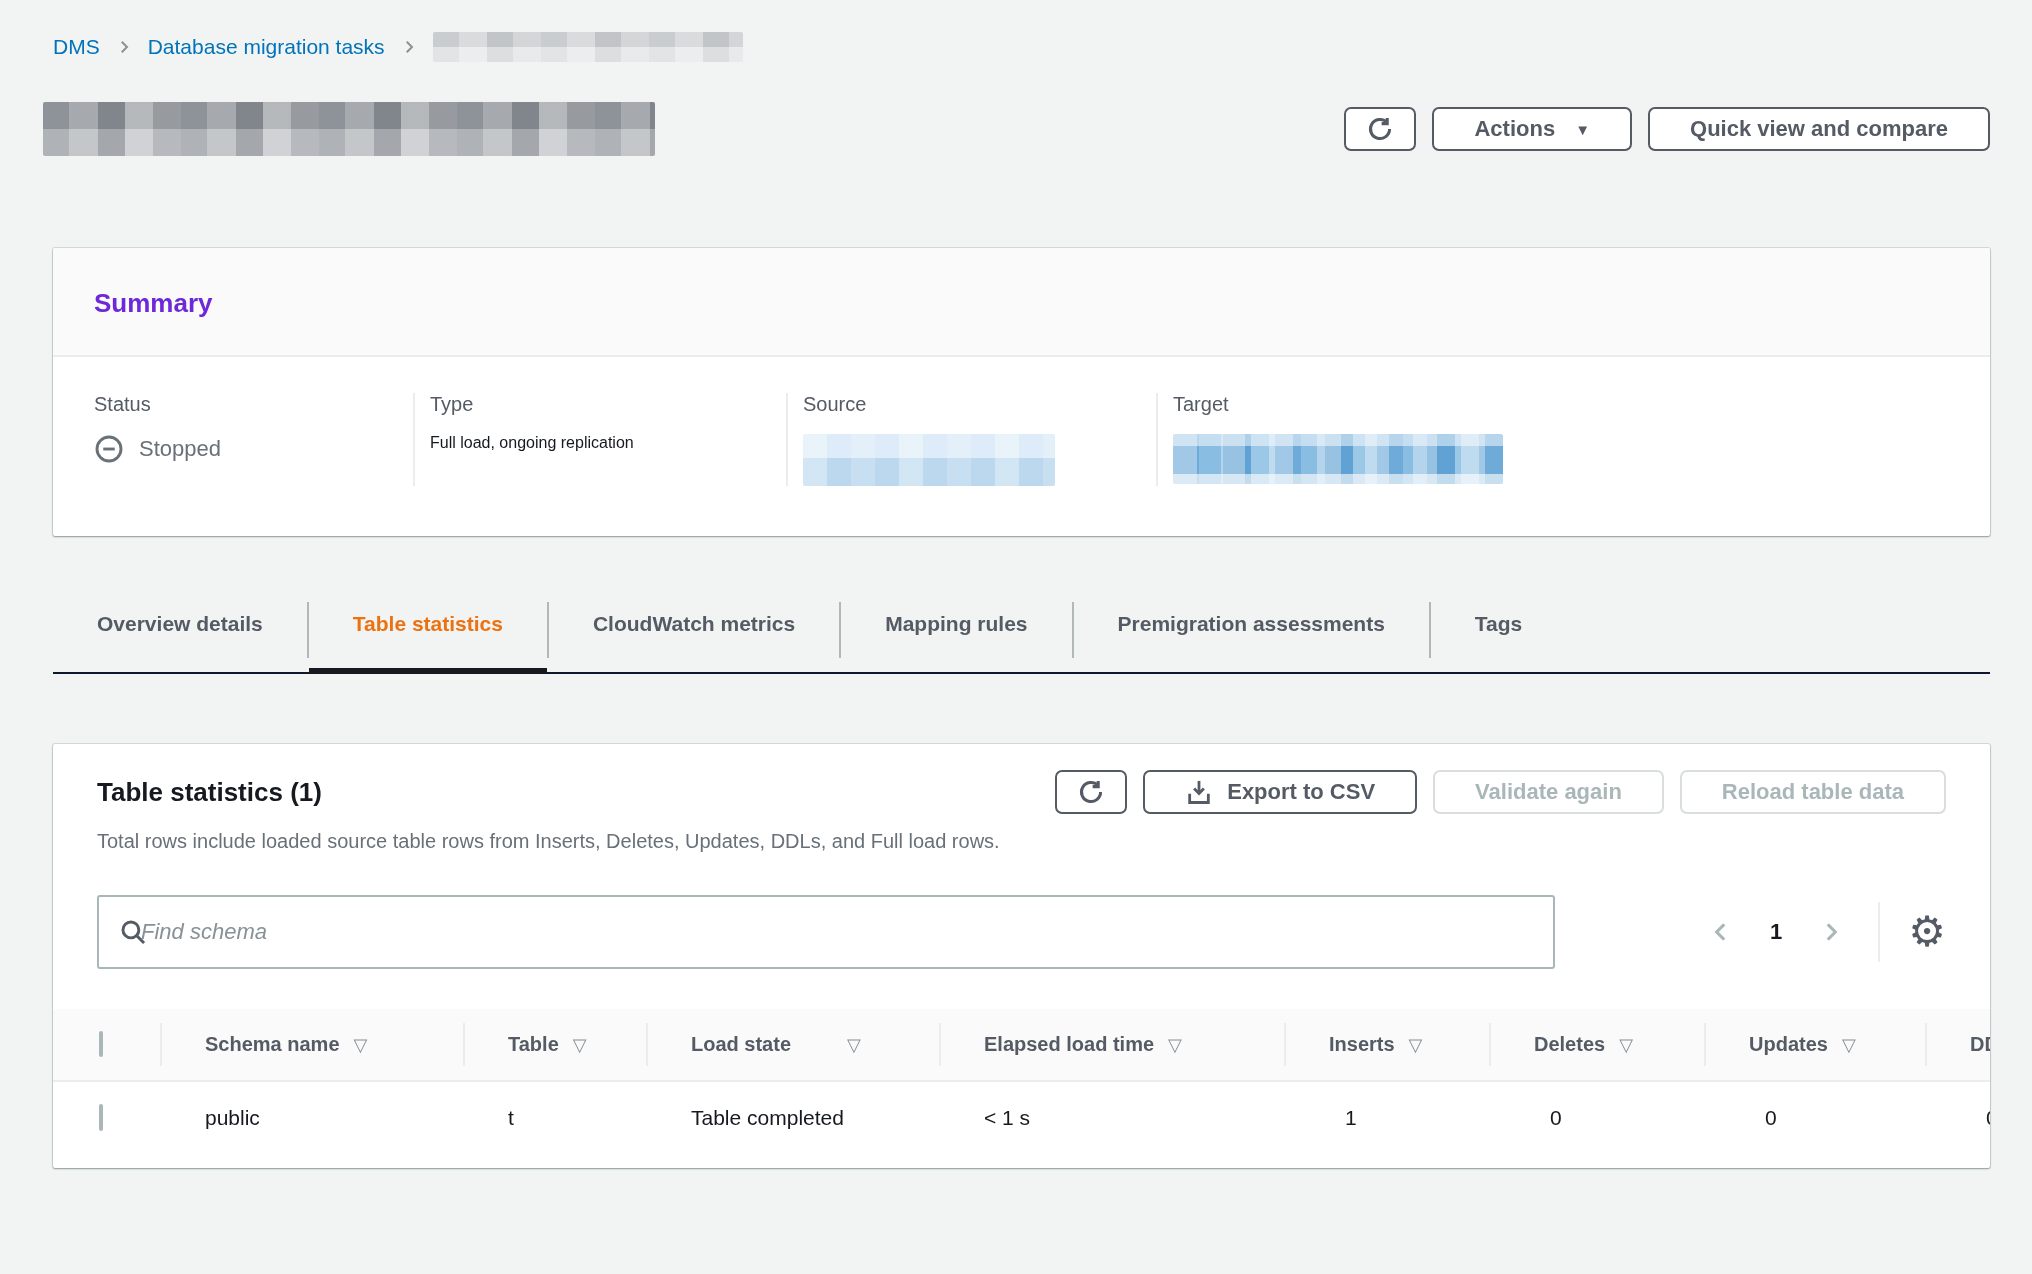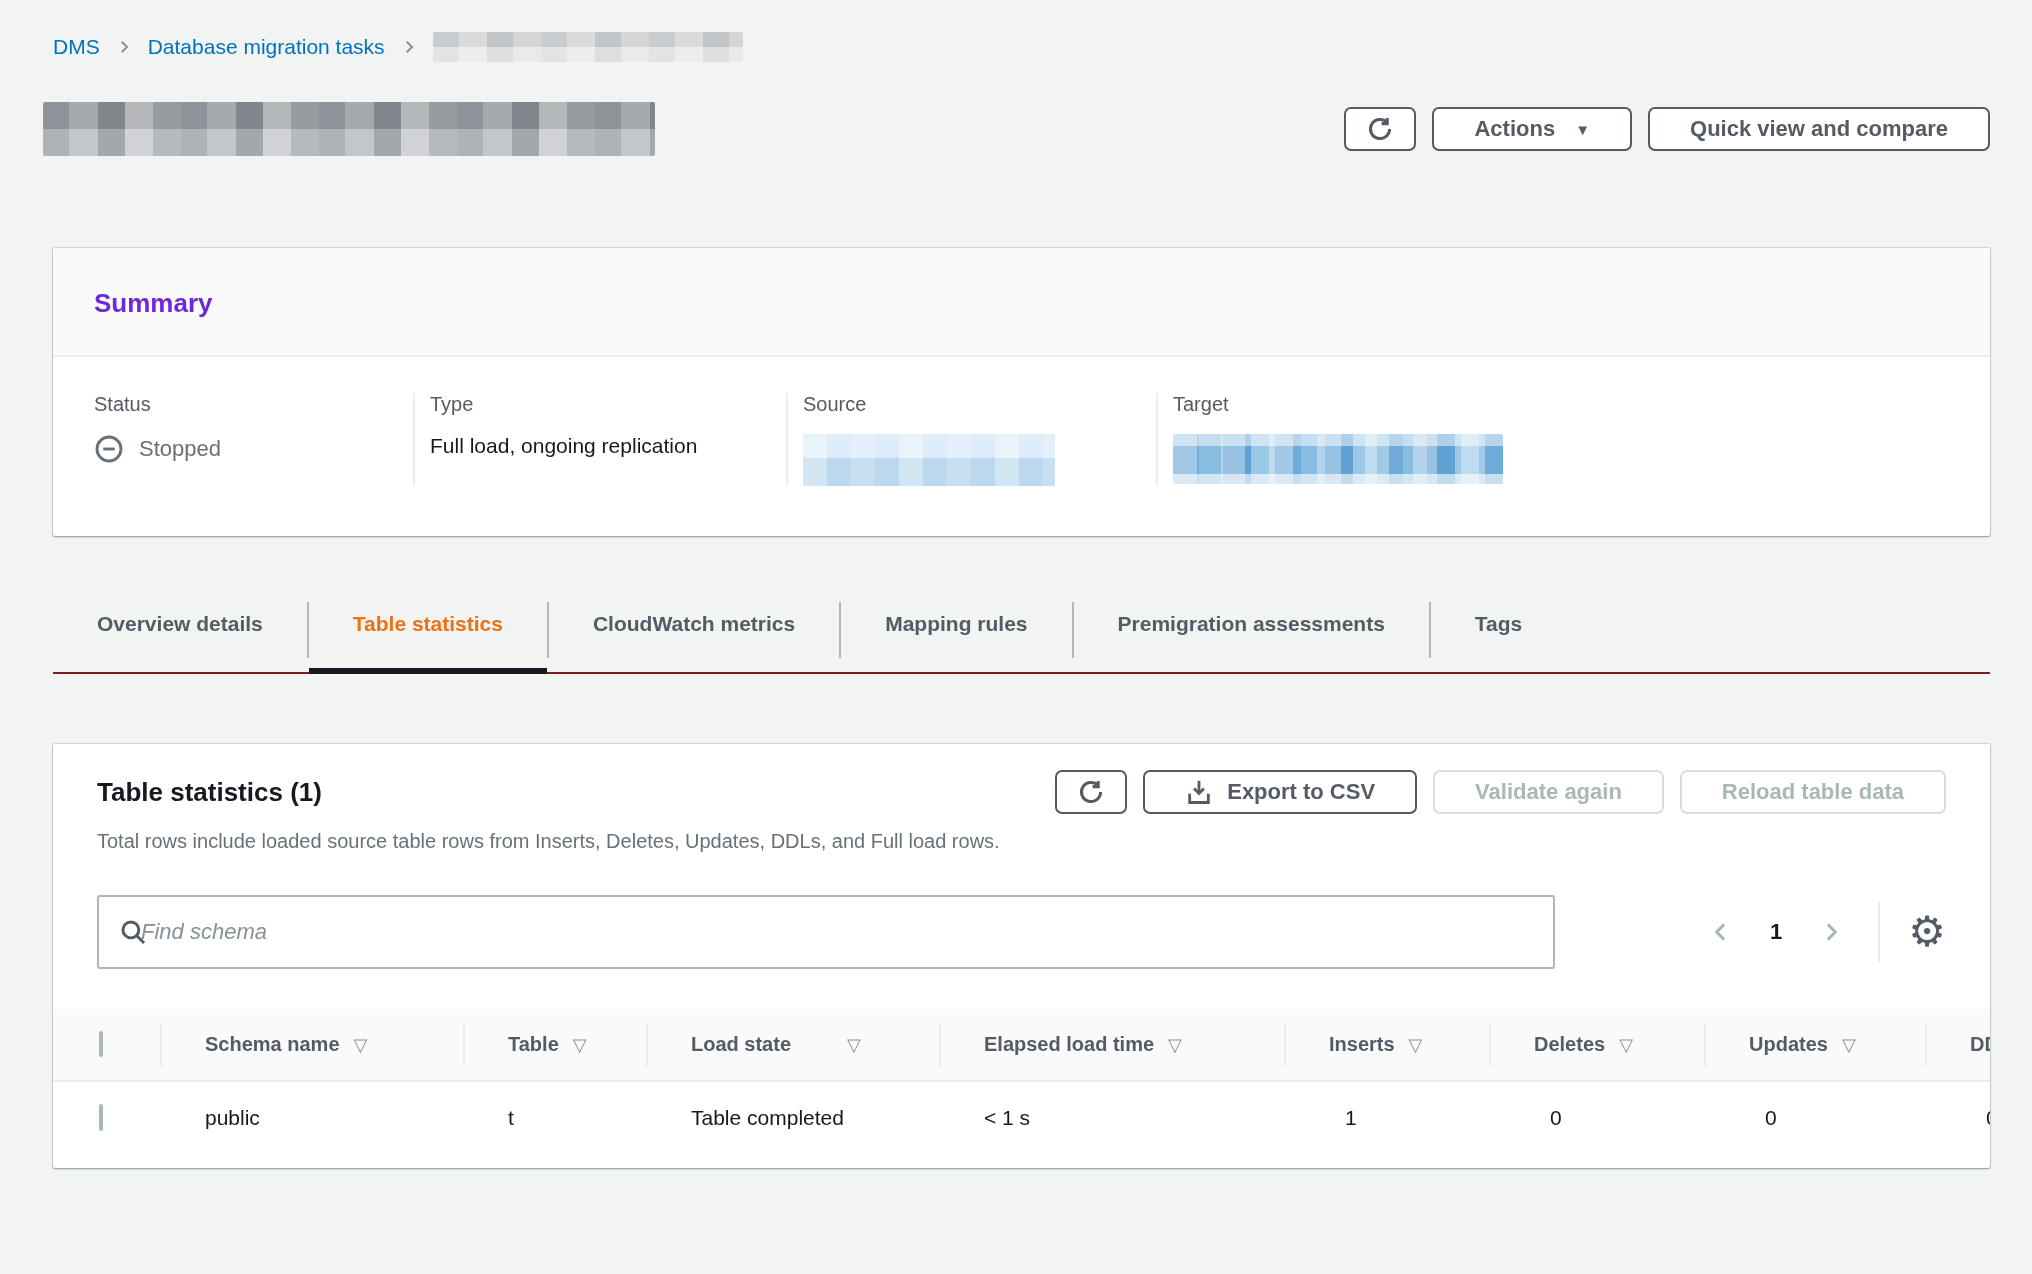--- a/index.html
+++ b/index.html
@@ -49,26 +49,26 @@
   .card { background:#fff; border-radius:2px;
           box-shadow:0 1px 2px 0 rgba(0,28,36,.35), 0 0 0 1px #d5dbdb; }
   .summary-card { margin-top:92px; }
   .card-header { background:#fafafa; border-bottom:2px solid #eaeded; padding:40px 41px 36px; border-radius:2px 2px 0 0; }
   .card-header h2 { font-size:26px; font-weight:bold; color:#6d28d9; }
 
   .summary-body { display:grid; grid-template-columns:360px 373px 370px 1fr; padding:36px 0 50px; }
   .field { padding-left:41px; }
   .field + .field { border-left:2px solid #eaeded; padding-left:15px; }
   .field .label { font-size:20px; color:#545b64; margin-bottom:18px; }
-  .field .value { font-size:21px; color:#16191f; }
+  .field .value { font-size:16px; color:#16191f; }
   .status-value { display:flex; align-items:center; gap:15px; color:#687078; font-size:22px; }
   .status-ic { width:30px; height:30px; color:#687078; flex:0 0 auto; }
 
   
-  .tabs { margin-top:64px; display:flex; align-items:flex-start; border-bottom:2px solid #7f1d1d; }
+  .tabs { margin-top:64px; display:flex; align-items:flex-start; border-bottom:2px solid #0f172a; }
   .tab { position:relative; padding:12px 44px 36px; font-size:21px; font-weight:bold; color:#545b64; cursor:pointer; white-space:nowrap; }
   .tab.active { color:#ec7211; }
   .tab-indicator { position:absolute; left:0; bottom:-2px; height:6px; width:100%; background:#16191f; }
   .tab-sep { width:2px; height:56px; background:#b0b8b8; margin-top:2px; flex:0 0 auto; }
 
   
   .table-card { margin-top:70px; overflow:hidden; padding-bottom:14px; }
   .tc-head { display:flex; justify-content:space-between; align-items:center; padding:26px 44px 0; }
   .tc-head h2 { font-size:26px; font-weight:bold; }
   .tc-actions { display:flex; gap:16px; }

